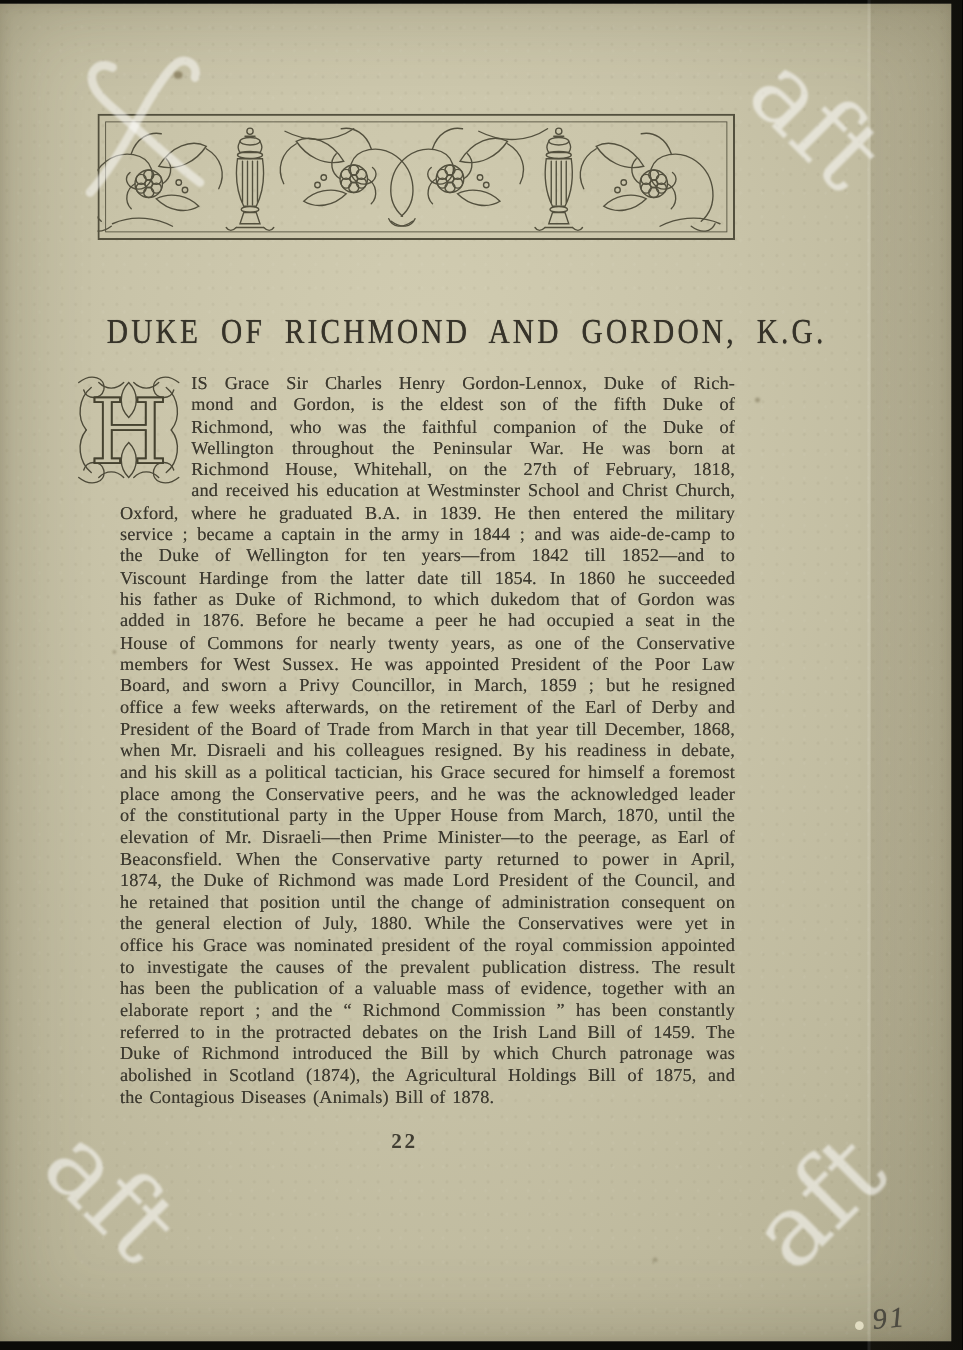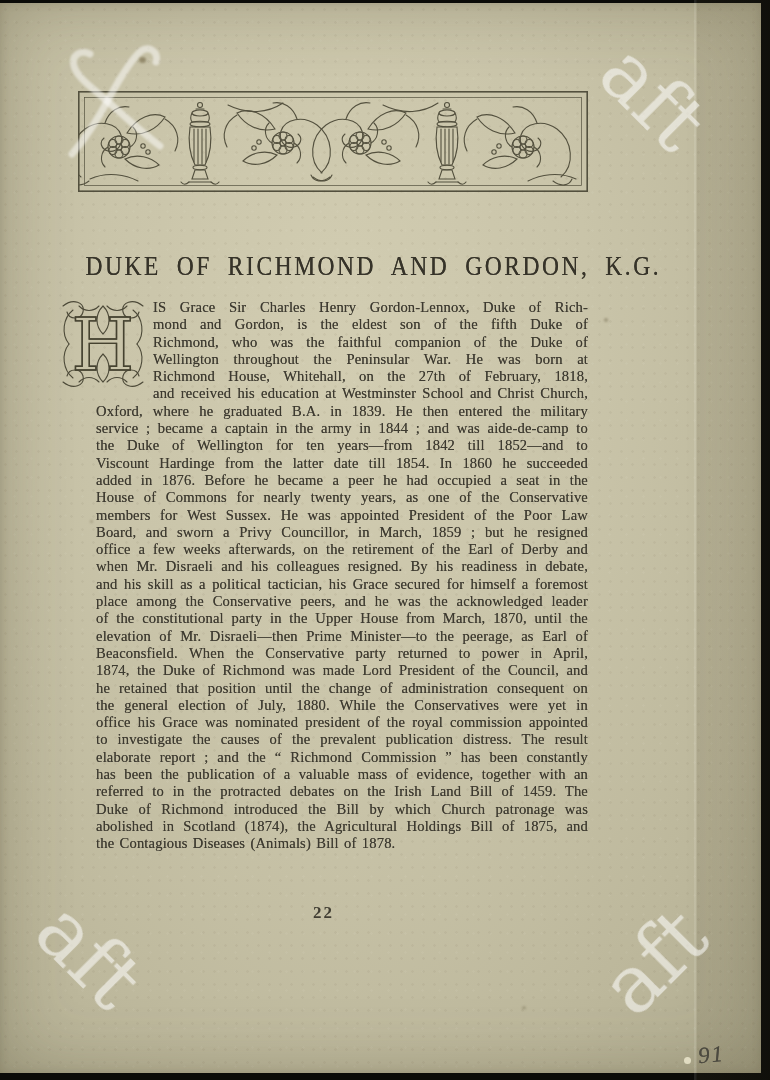--- a/index.html
+++ b/index.html
@@ -156,32 +156,34 @@
         <div class="line">and received his education at Westminster School and Christ Church,</div>
 
         <div class="line">Oxford, where he graduated B.A. in 1839.  He then entered the military</div>
 
         <div class="line">service ; became a captain in the army in 1844 ; and was aide-de-camp to</div>
 
         <div class="line">the Duke of Wellington for ten years—from 1842 till 1852—and to</div>
 
         <div class="line">Viscount Hardinge from the latter date till 1854.  In 1860 he succeeded</div>
 
+        <div class="line">his father as Duke of Richmond, to which dukedom that of Gordon was</div>
 
         <div class="line">added in 1876.  Before he became a peer he had occupied a seat in the</div>
 
         <div class="line">House of Commons for nearly twenty years, as one of the Conservative</div>
 
         <div class="line">members for West Sussex.  He was appointed President of the Poor Law</div>
 
         <div class="line">Board, and sworn a Privy Councillor, in March, 1859 ; but he resigned</div>
 
         <div class="line">office a few weeks afterwards, on the retirement of the Earl of Derby and</div>
 
 
+        <div class="line">President of the Board of Trade from March in that year till December, 1868,</div>
 
         <div class="line">when Mr. Disraeli and his colleagues resigned.  By his readiness in debate,</div>
 
         <div class="line">and his skill as a political tactician, his Grace secured for himself a foremost</div>
 
         <div class="line">place among the Conservative peers, and he was the acknowledged leader</div>
 
         <div class="line">of the constitutional party in the Upper House from March, 1870, until the</div>
 
         <div class="line">elevation of Mr. Disraeli—then Prime Minister—to the peerage, as Earl of</div>
@@ -191,23 +193,23 @@
         <div class="line">1874, the Duke of Richmond was made Lord President of the Council, and</div>
 
         <div class="line">he retained that position until the change of administration consequent on</div>
 
         <div class="line">the general election of July, 1880.  While the Conservatives were yet in</div>
 
         <div class="line">office his Grace was nominated president of the royal commission appointed</div>
 
         <div class="line">to investigate the causes of the prevalent publication distress.  The result</div>
 
+        <div class="line">has been the publication of a valuable mass of evidence, together with an</div>
+
         <div class="line">elaborate report ; and the “ Richmond Commission ” has been constantly</div>
-
-        <div class="line">has been the publication of a valuable mass of evidence, together with an</div>
 
         <div class="line">referred to in the protracted debates on the Irish Land Bill of 1459.  The</div>
 
         <div class="line">Duke of Richmond introduced the Bill by which Church patronage was</div>
 
         <div class="line">abolished in Scotland (1874), the Agricultural Holdings Bill of 1875, and</div>
 
         <div class="line">the Contagious Diseases (Animals) Bill of 1878.</div>
       </div>
   </div>

